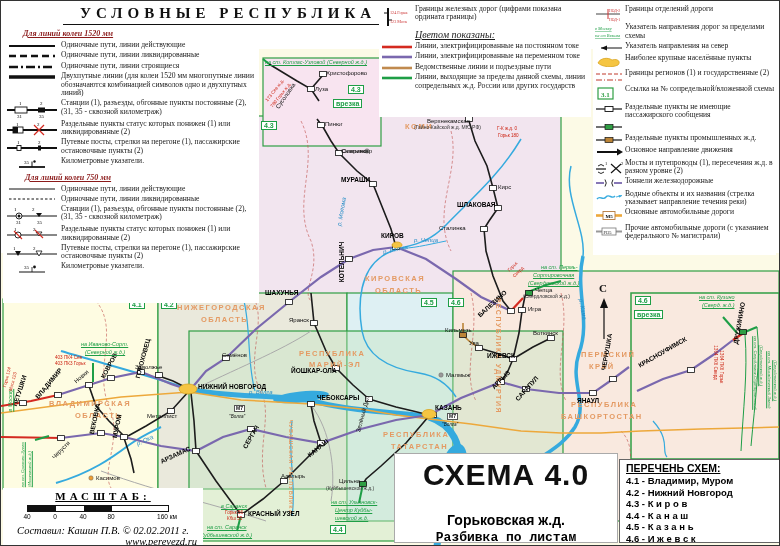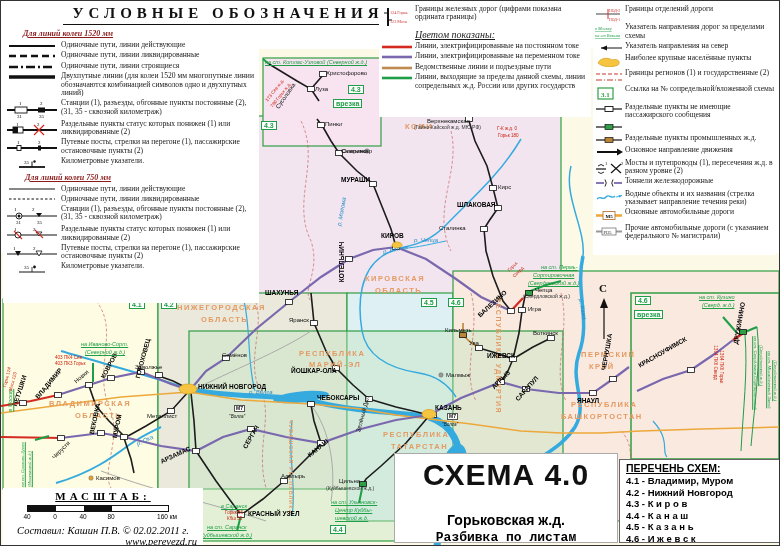--- a/index.html
+++ b/index.html
@@ -355,21 +355,21 @@
       <div class="ml m7s" style="left: 441px; top: 422px;">"Волга"</div>
       <div class="ml north" style="left: 598px; top: 282px;">С</div>
       <div class="ml rv" style="left: 248px; top: 388px;">р. Волга</div>
       <div class="ml rv" style="left: 382px; top: 248px; transform: rotate(-12deg);">р. Вятка</div>
       <div class="ml rv" style="left: 580px; top: 295px; transform: rotate(80deg);">р. Кама</div>
       <div class="ml rv" style="left: 136px; top: 440px; transform: rotate(-25deg);">р. Ока</div>
       <div class="ml rv" style="left: 413px; top: 236px;">р. Чепца</div>
       <div class="ml rv" style="left: 338px; top: 222px; transform: rotate(-80deg);">р. Молома</div>
     </div>
 
-  <div id="legend-title">УСЛОВНЫЕ ОБОЗНАЧЕНИЯ</div>
+  <div id="legend-title">УСЛОВНЫЕ РЕСПУБЛИКА</div>
 
   <div id="legend-left" class="lpanel">
     <div class="lhead">Для линий колеи 1520 мм</div>
     <div id="rows1520">
         <div class="lrow">
           <span class="sym">
             <svg width="54" height="8">
               <line x1="4" y1="4" x2="50" y2="4" stroke="#111" stroke-width="2"></line>
             </svg>
           </span>

